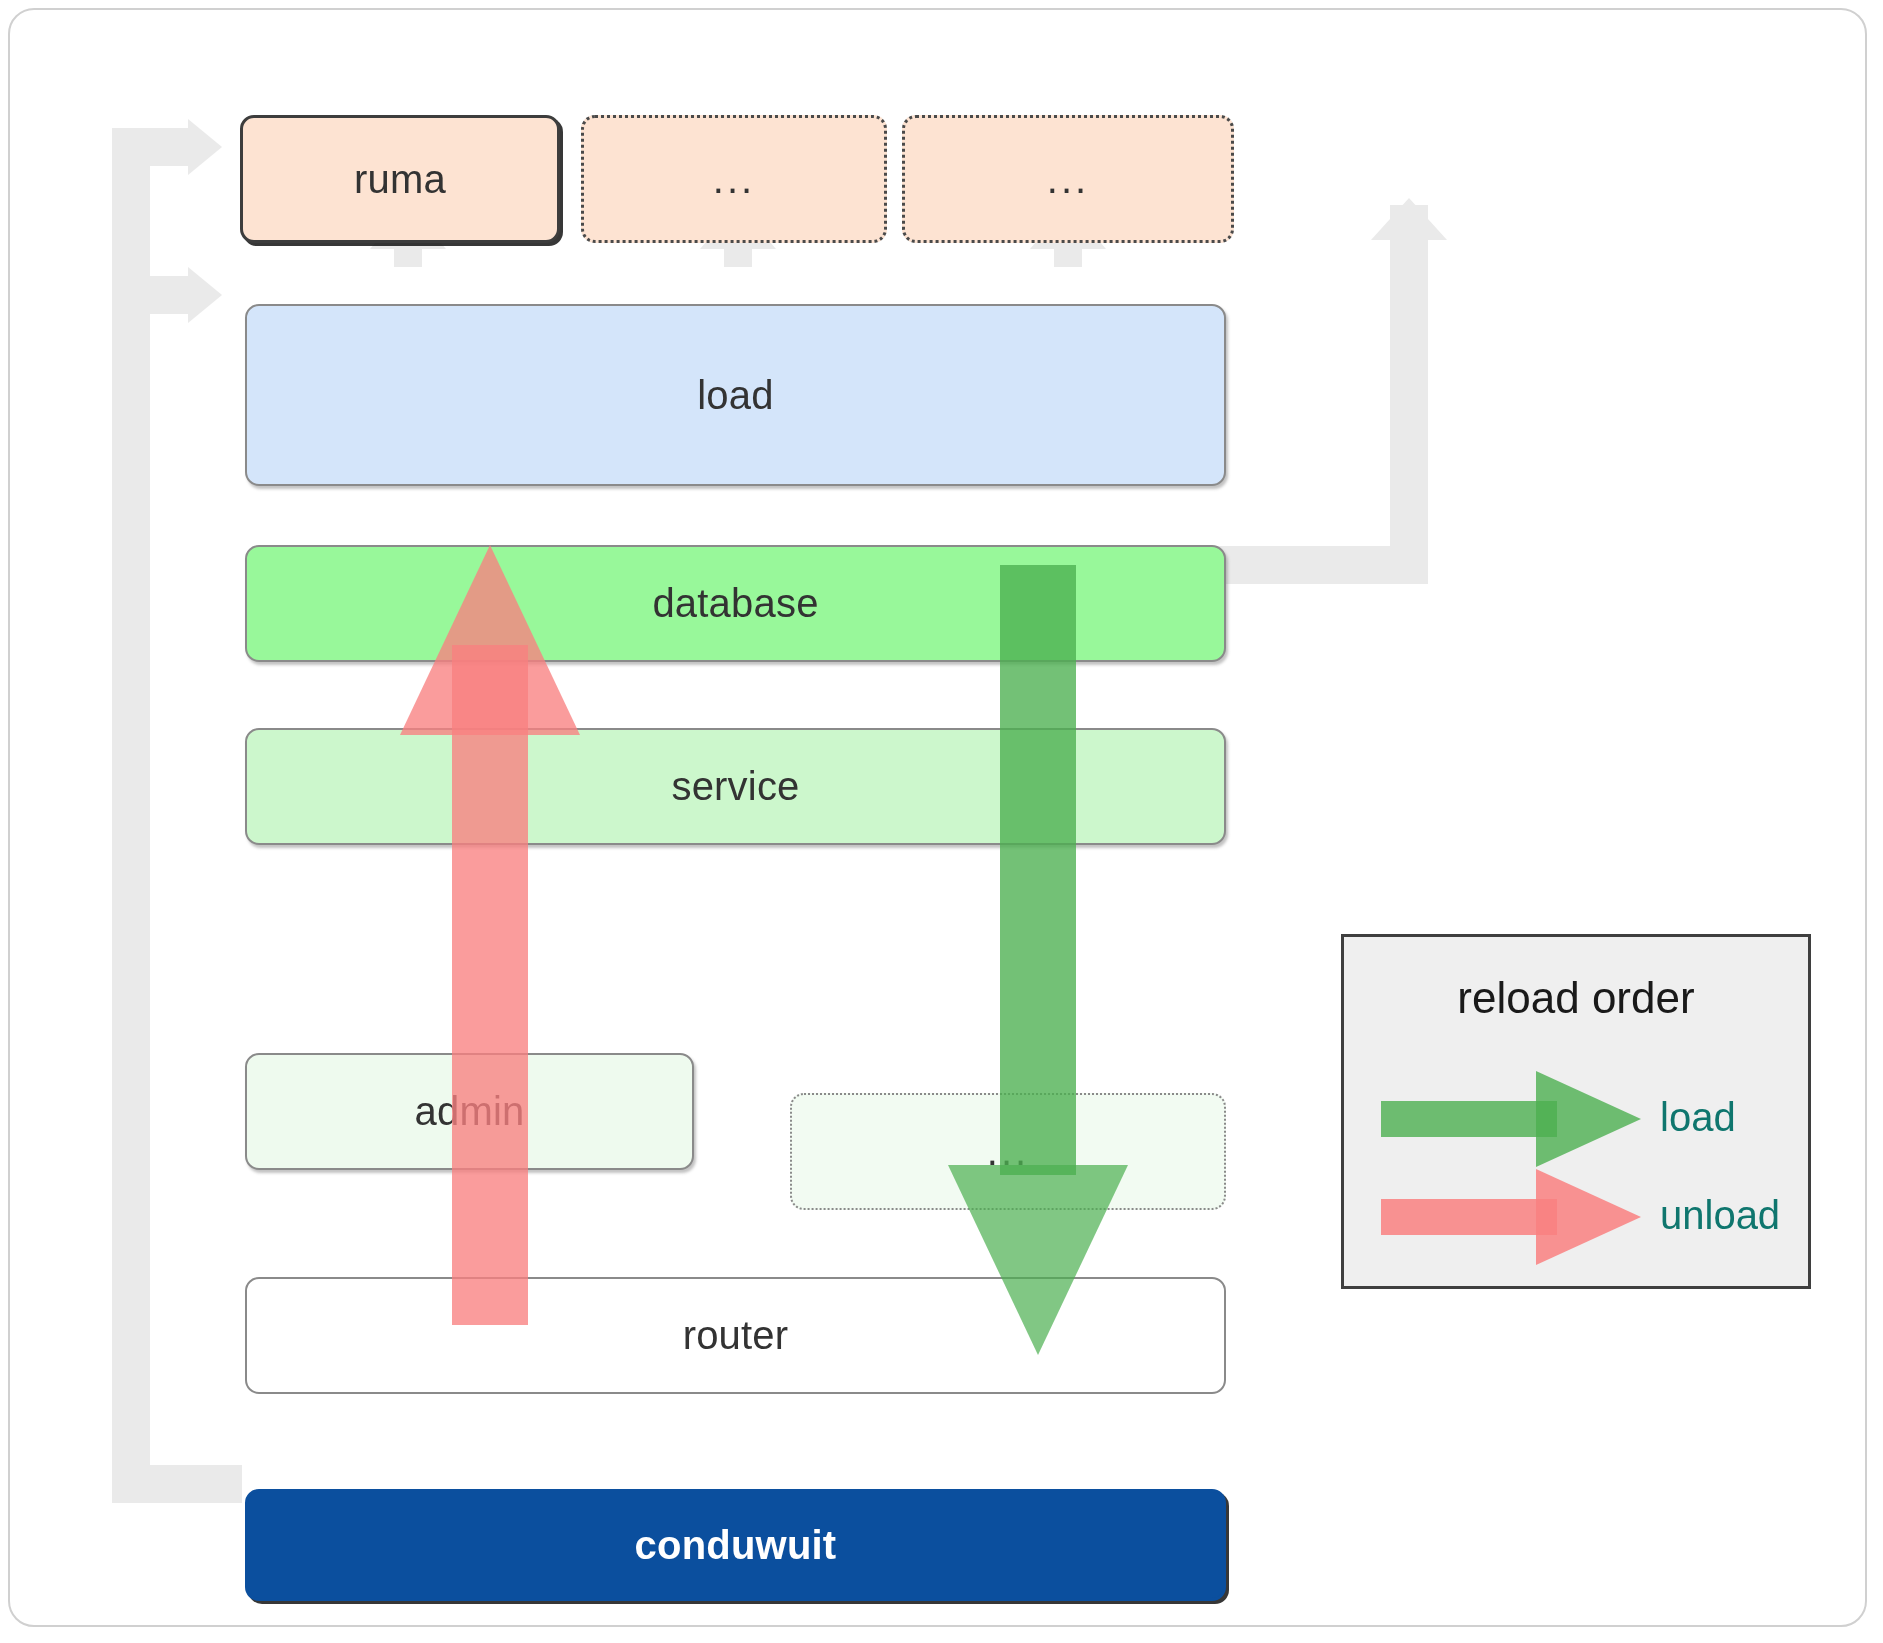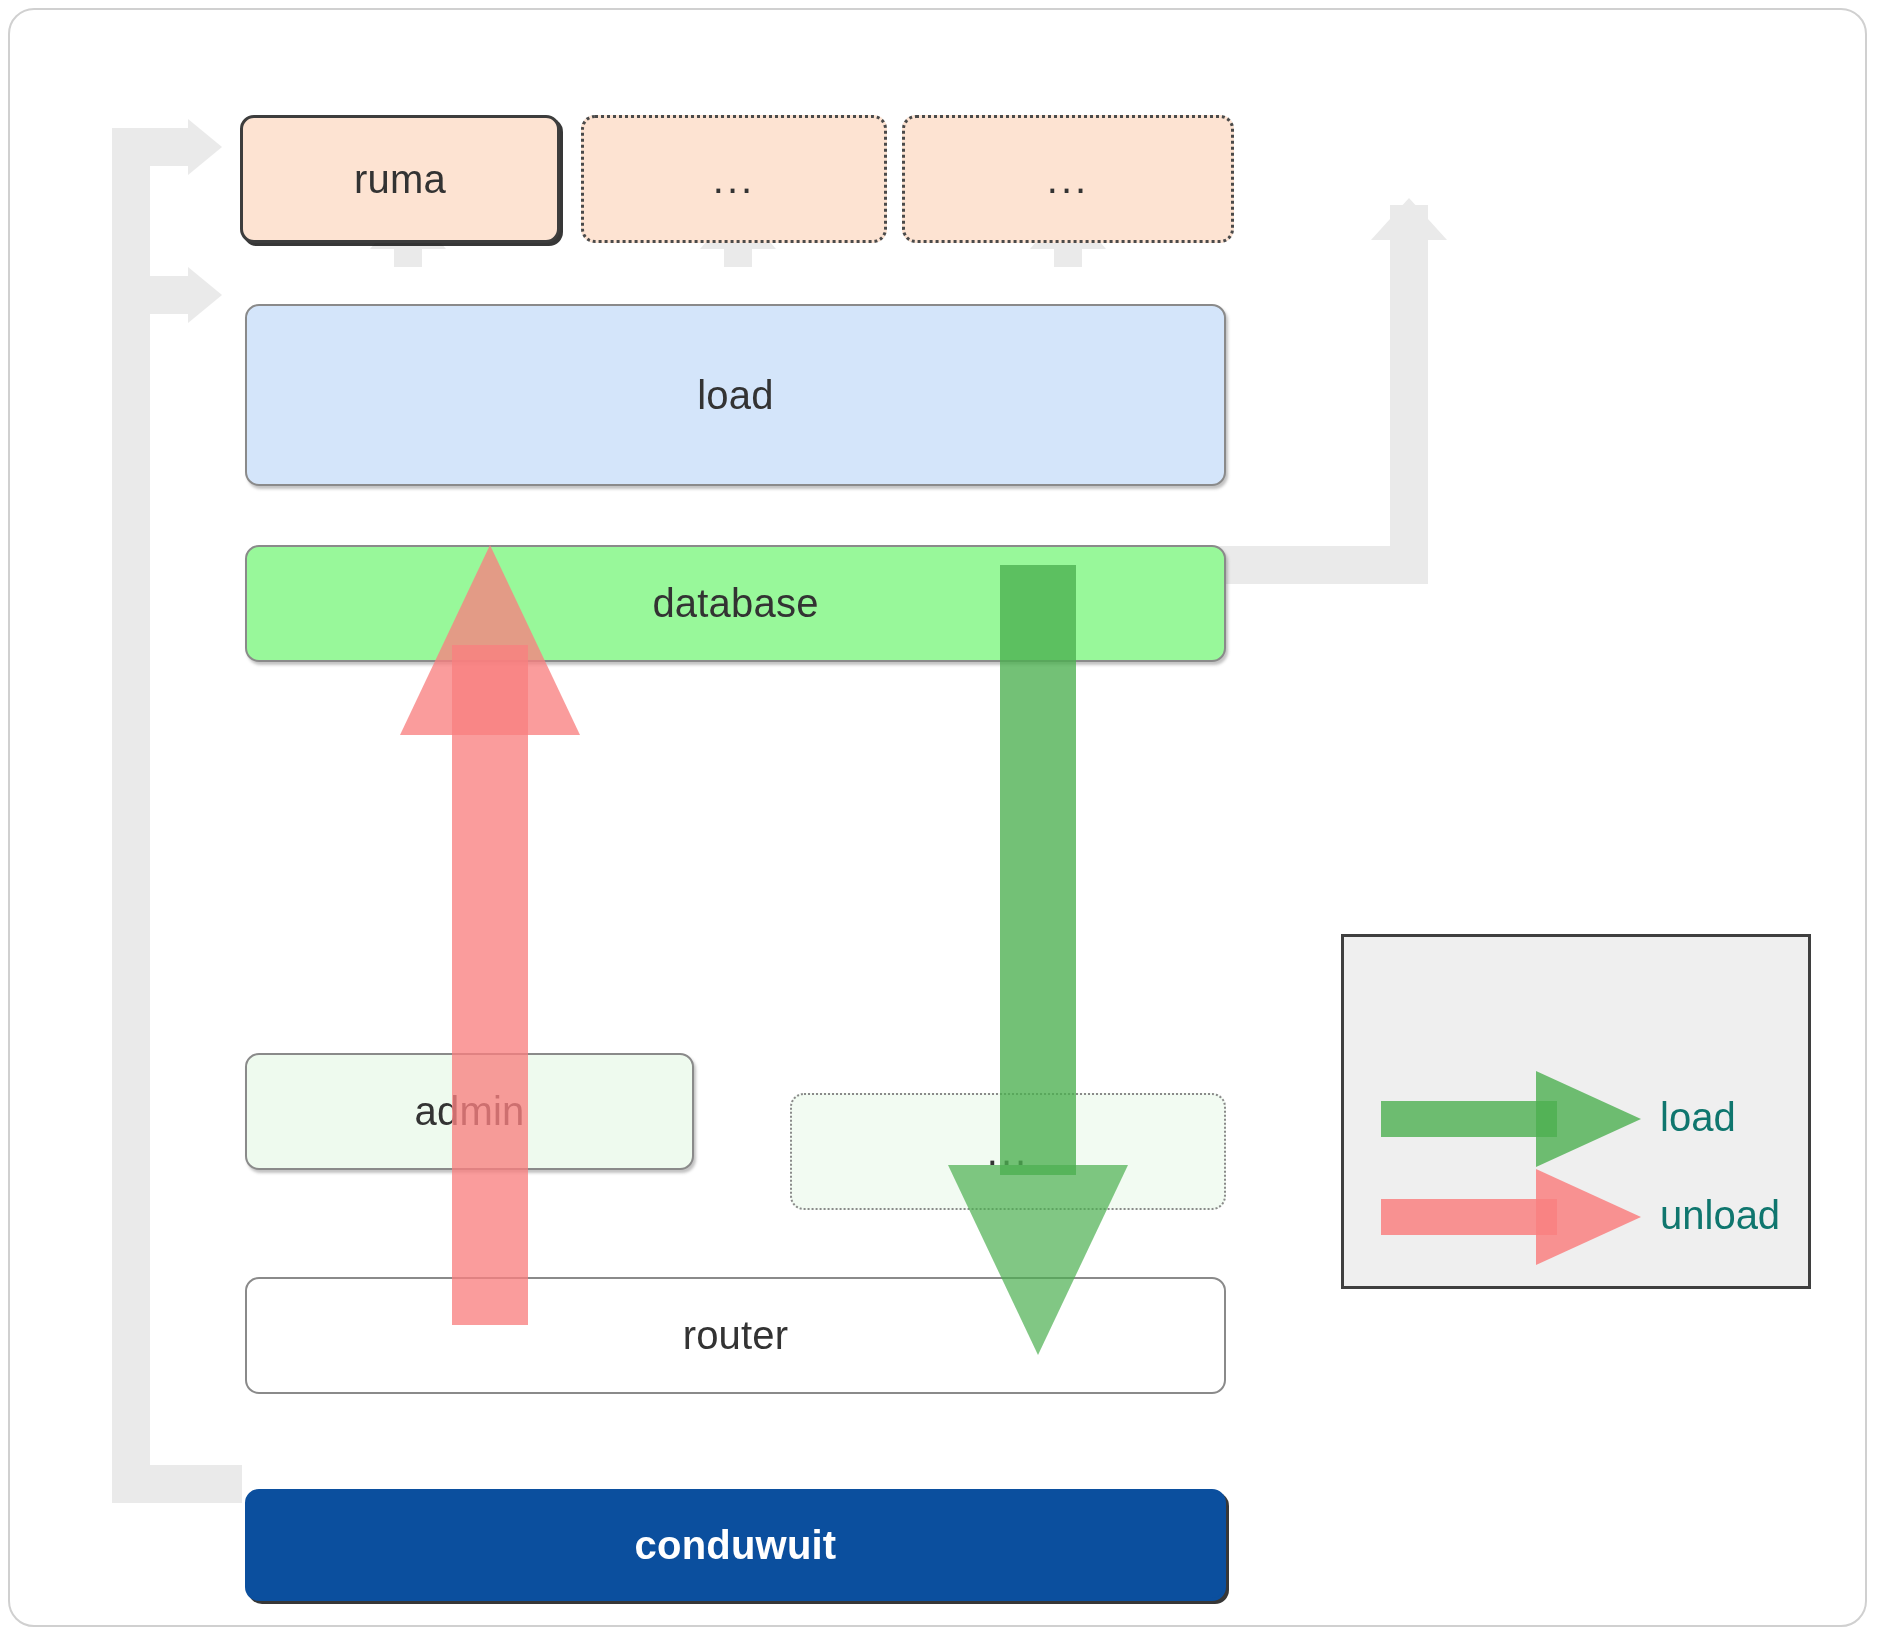--- a/index.html
+++ b/index.html
@@ -148,20 +148,23 @@
 
 
   <div class="box thin shadow-soft" style="left:245px; top:267px; width:981px; height:182px; background:#d4e5fa;">
     <span>load</span>
   </div>
 
   <div class="box thin shadow-soft" style="left:245px; top:508px; width:981px; height:117px; background:#98f89a;">
     <span>database</span>
   </div>
 
+  <div class="box thin shadow-soft" style="left:245px; top:691px; width:981px; height:117px; background:#ccf7cc;">
+    <span>service</span>
+  </div>
 
 
   <div class="box thin shadow-soft" style="left:245px; top:1016px; width:449px; height:117px; background:#eefaee;">
     <span>admin</span>
   </div>
 
   <div class="box thindot" style="left:790px; top:1056px; width:436px; height:117px; background:#f2fbf2;">
     <span class="dots">...</span>
   </div>
 
@@ -177,20 +180,21 @@
     <rect x="62" y="100" width="76" height="680" fill="#f98080" fill-opacity="0.78"></rect>
     <polygon points="100,0 190,190 10,190" fill="#f98080" fill-opacity="0.78"></polygon>
   </svg>
 
   <svg class="flow" style="left:938px; top:565px;" width="200" height="790" viewBox="0 0 200 790">
     <rect x="62" y="0" width="76" height="610" fill="#4caf50" fill-opacity="0.78"></rect>
     <polygon points="100,790 10,600 190,600" fill="#4caf50" fill-opacity="0.70"></polygon>
   </svg>
 
   <div id="legend">
+    <div id="legend-title">reload order</div>
 
     <svg style="position:absolute; left:37px; top:134px;" width="260" height="96" viewBox="0 0 260 96">
       <rect x="0" y="30" width="176" height="36" fill="#4caf50" fill-opacity="0.8"></rect>
       <polygon points="260,48 155,0 155,96" fill="#4caf50" fill-opacity="0.8"></polygon>
     </svg>
     <div class="legend-label" style="left:316px; top:158px;">load</div>
 
     <svg style="position:absolute; left:37px; top:232px;" width="260" height="96" viewBox="0 0 260 96">
       <rect x="0" y="30" width="176" height="36" fill="#f98080" fill-opacity="0.85"></rect>
       <polygon points="260,48 155,0 155,96" fill="#f98080" fill-opacity="0.85"></polygon>

